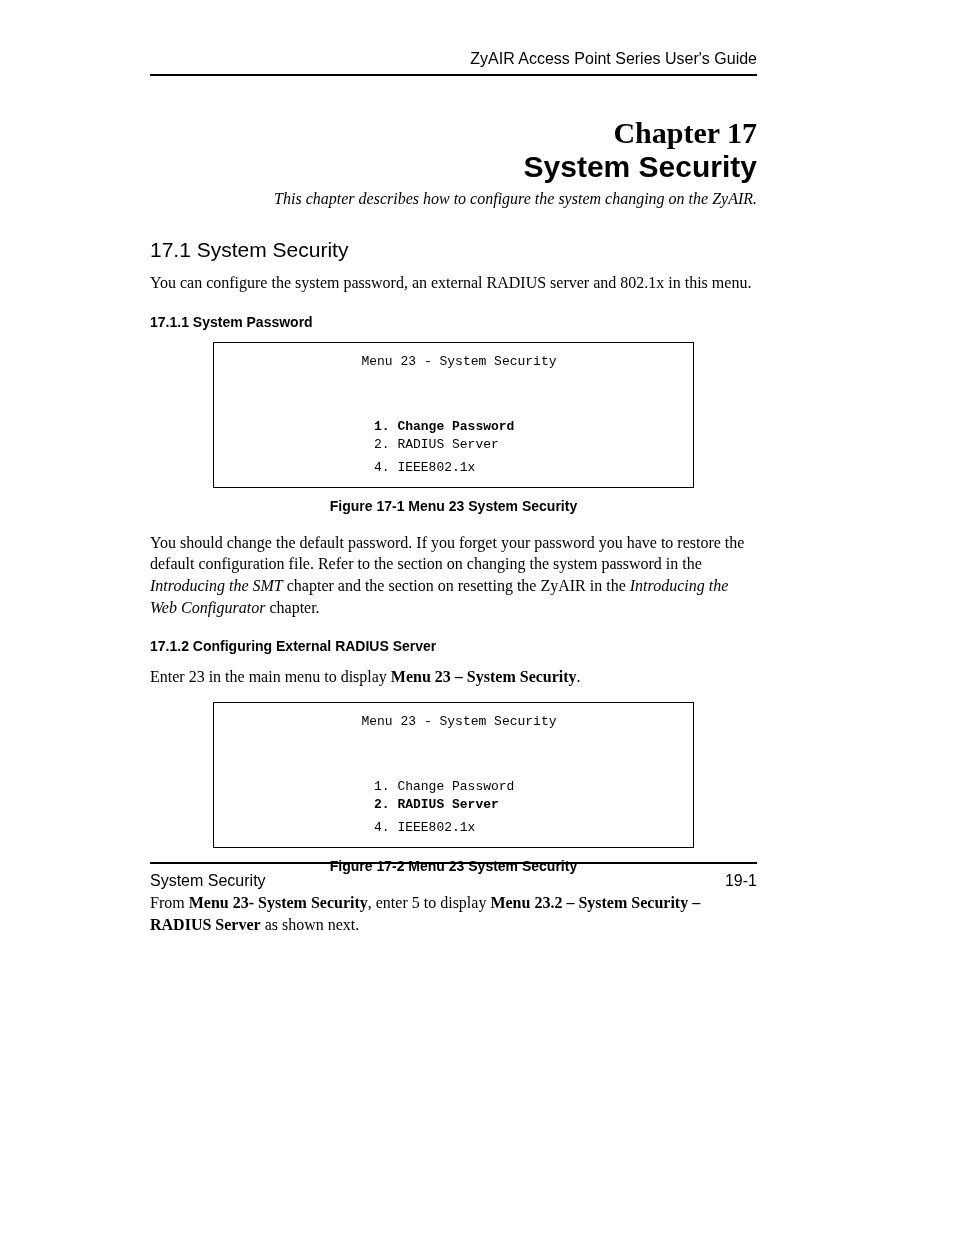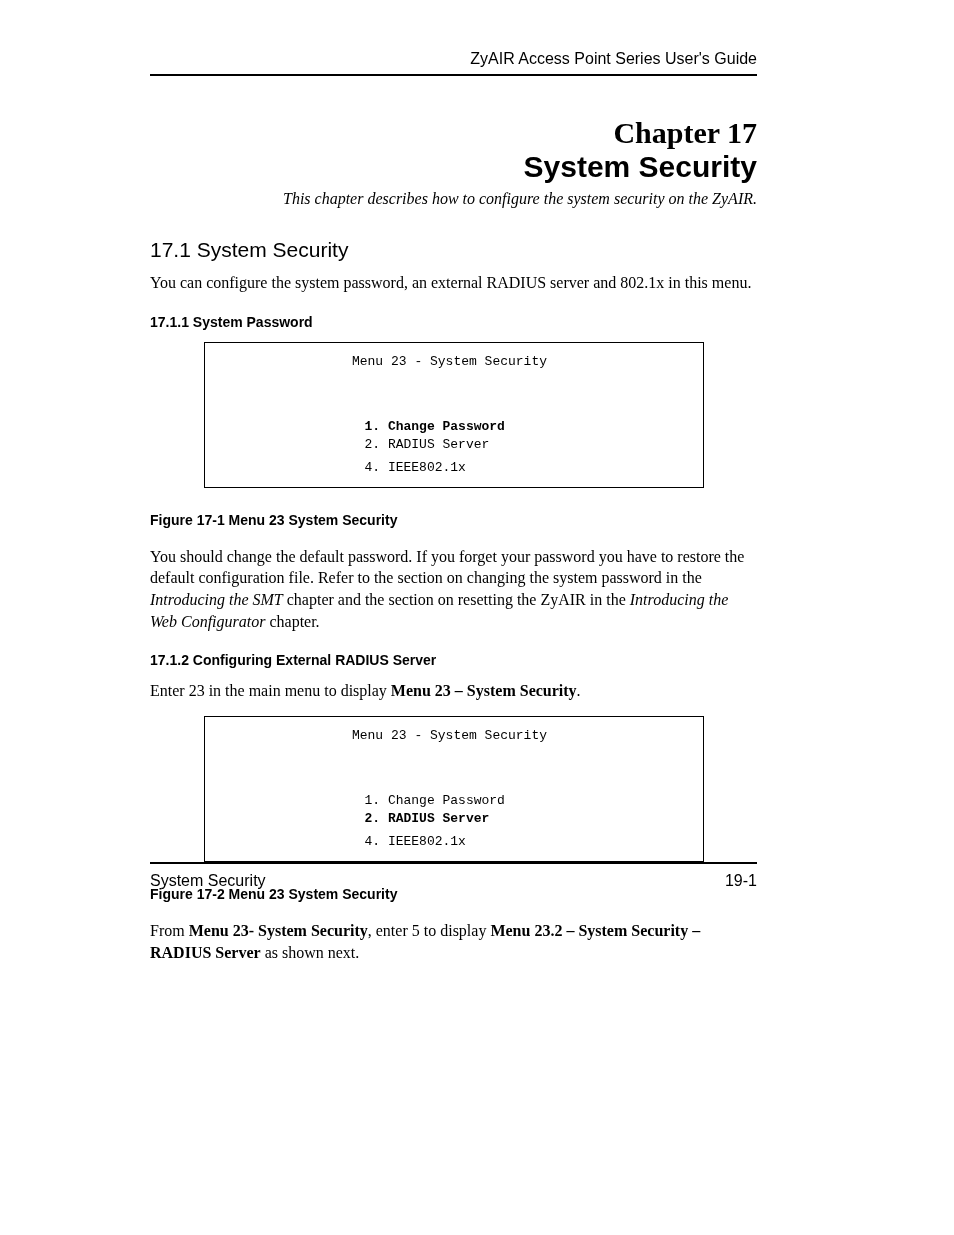--- a/index.html
+++ b/index.html
@@ -61,42 +61,43 @@
   }
   .body {
     font-size: 16px;
     line-height: 1.35;
     margin: 8px 0 14px 0;
   }
   .menu-box {
     border: 1px solid #000;
     width: 450px;
     margin: 10px auto 10px auto;
-    padding: 10px 28px 10px 20px;
+    padding: 10px 9px 10px 20px;
     font-family: "Courier New", Courier, monospace;
     font-size: 13px;
     line-height: 1.35;
     text-align: left;
   }
   .menu-title {
     text-align: center;
     margin-bottom: 8px;
   }
   .menu-items {
     margin-left: 140px;
     margin-top: 48px;
   }
   .menu-gap {
     height: 6px;
   }
   .caption {
     font-family: Arial, Helvetica, sans-serif;
     font-size: 14px;
     font-weight: bold;
-    margin: 24px 0 18px 0;
+    text-align: center;
+    margin: 10px 0 18px 0;
   }
   .bold { font-weight: bold; }
   .italic { font-style: italic; }
   .footer {
     position: absolute;
     left: 150px;
     right: 125px;
     bottom: 345px;
     border-top: 2px solid #000;
     padding-top: 8px;
@@ -112,21 +113,21 @@
 <div class="page">
 
   <div class="header">
     <span>ZyAIR Access Point Series User's Guide</span>
   </div>
 
   <div class="chapter-block">
     <span class="chapter-num">Chapter 17</span>
     <span class="chapter-title">System Security</span>
   </div>
-  <div class="subtitle">This chapter describes how to configure the system security on the ZyAIR.</div>
+  <div class="subtitle">This chapter describes how to configure the system changing on the ZyAIR.</div>
 
   <div class="h2">17.1  System Security</div>
   <div class="body">You can configure the system password, an external RADIUS server and 802.1x in this menu.</div>
 
   <div class="h3">17.1.1 System Password</div>
 
   <div class="menu-box">
     <div class="menu-title">Menu 23 - System Security</div>
     <div class="menu-items">
       <div class="bold">1. Change Password</div>

